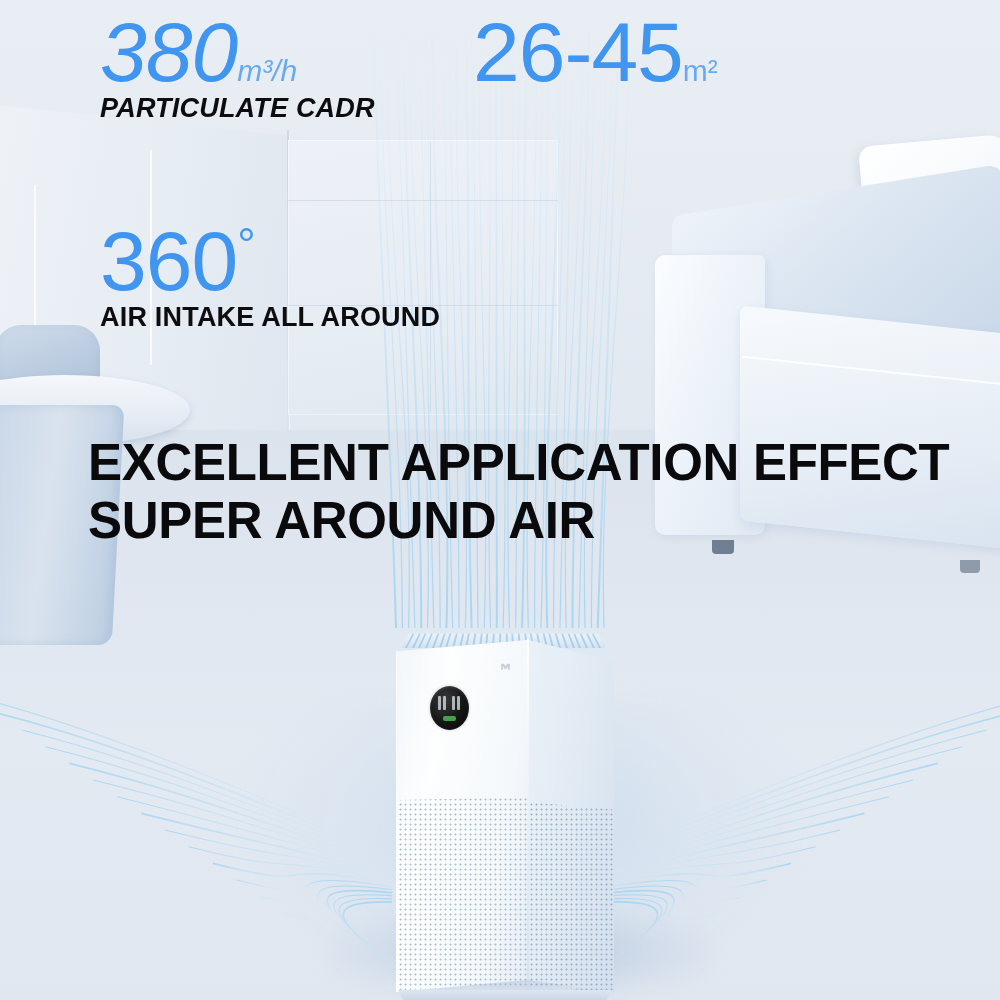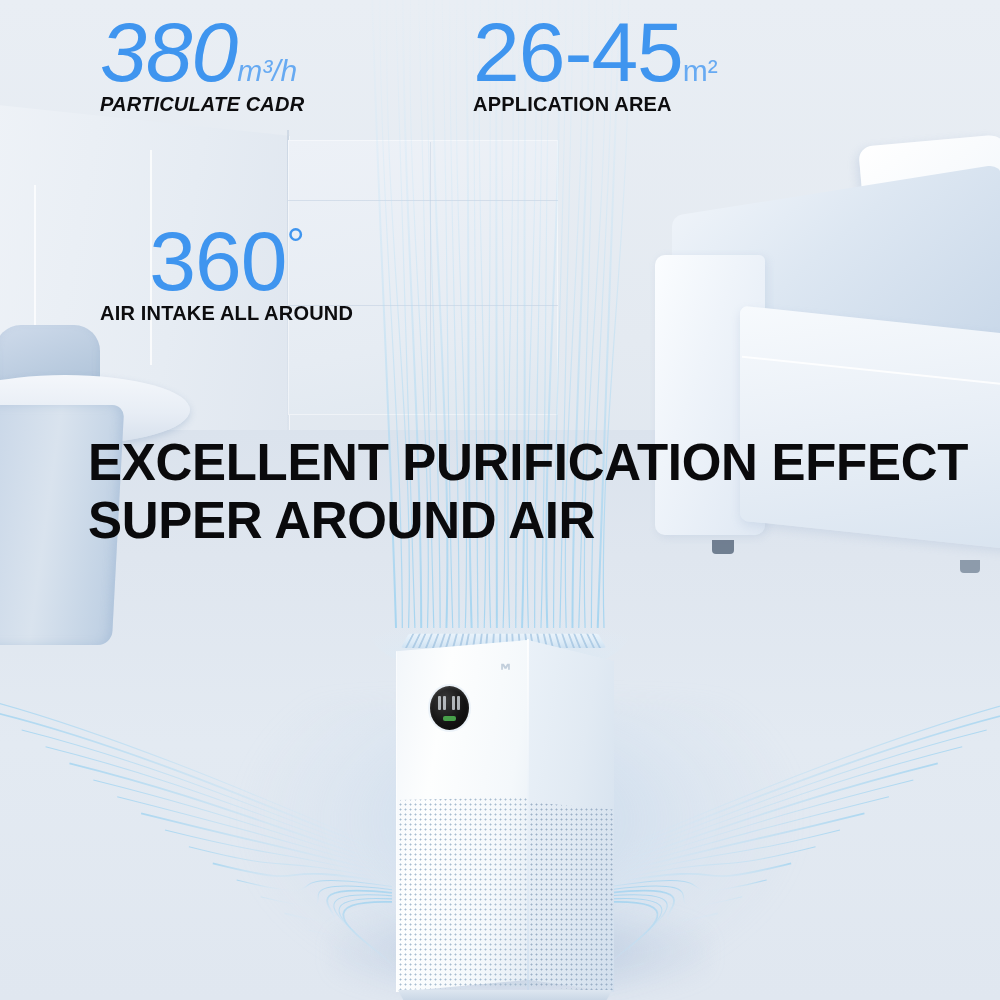--- a/index.html
+++ b/index.html
@@ -228,27 +228,27 @@
     font-size:84px; font-weight:400; line-height:.92;
     color:#3f95ef; letter-spacing:-1px;
     white-space:nowrap;
   }
   .stat .num .unit{
     font-size:30px; font-weight:400; color:#67aaf2; letter-spacing:0;
     vertical-align:baseline;
   }
   .stat .num .deg{ font-size:46px; vertical-align:super; line-height:1; }
   .stat .label{
-    font-size:20px; font-weight:700; color:#0d0d0f;
+    font-size:27px; font-weight:700; color:#0d0d0f;
     letter-spacing:.2px; white-space:nowrap; margin-top:2px;
   }
 
   #stat-cadr{ left:100px; top:14px;font-style:italic; }
   #stat-area{ left:473px; top:14px; }
-  #stat-intake{ left:100px; top:222px;text-align:center; }
+  #stat-intake{ left:100px; top:222px; }
 
   .headline{
     position:absolute; left:88px; top:434px;
     font-size:51px; font-weight:700; color:#0a0a0c;
     line-height:1.13; letter-spacing:-.3px;
   }
   .headline .l2{ display:block; }
 
   .body-copy{
     position:absolute; left:90px; top:560px; width:790px;
@@ -447,30 +447,29 @@
       <div class="num">
         <span>380</span><span class="unit">m³/h</span>
       </div>
       <div class="label">PARTICULATE CADR</div>
     </div>
 
     <div class="stat" id="stat-area">
       <div class="num">
         <span>26-45</span><span class="unit">m²</span>
       </div>
-      <div class="label">APPLICATION AREA</div>
     </div>
 
     <div class="stat" id="stat-intake">
       <div class="num">
         <span>360</span><span class="deg">°</span>
       </div>
       <div class="label">AIR INTAKE ALL AROUND</div>
     </div>
 
     <div class="headline">
-      <span class="l1">EXCELLENT PURIFICATION EFFECT</span>
+      <span class="l1">EXCELLENT APPLICATION EFFECT</span>
       <span class="l2">SUPER AROUND AIR</span>
     </div>
 
   </div>
 
 </div>
 
 </body></html>

